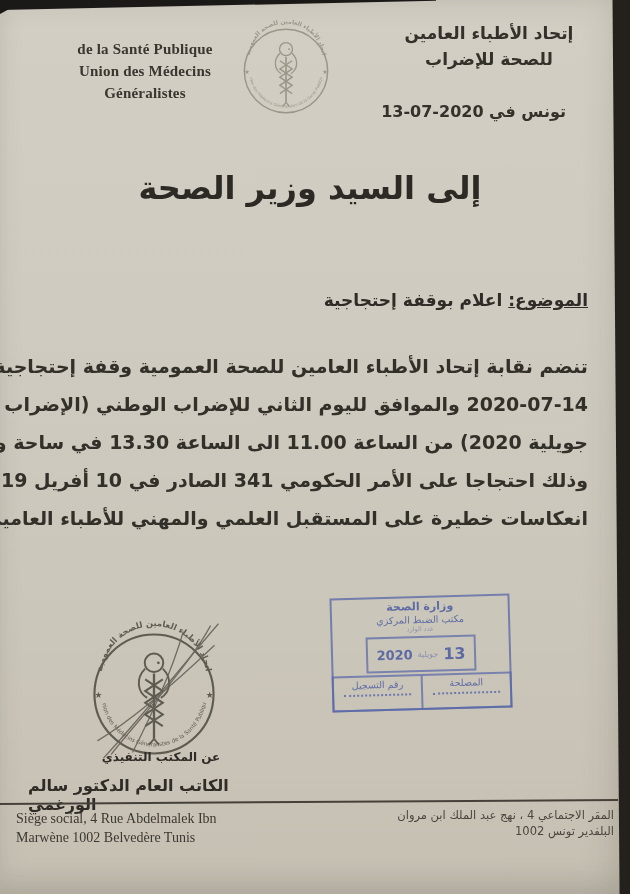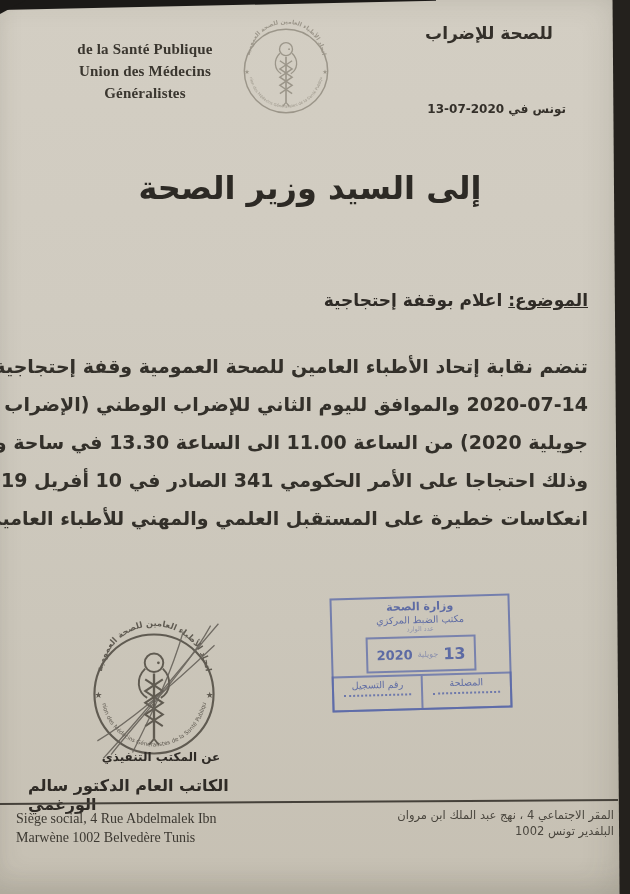--- a/index.html
+++ b/index.html
@@ -27,21 +27,21 @@
     font-family:"Liberation Serif","DejaVu Serif",serif;font-weight:bold;
     font-size:15px;line-height:22px;color:#3a362f;letter-spacing:.2px;
   }
   .logo-top{position:absolute;left:230px;top:12px;color:#6f695c;opacity:.55;}
   .letterhead-ar{
     position:absolute;left:398px;top:20px;width:182px;text-align:center;
     font-size:17px;font-weight:bold;color:#34302a;line-height:26px;direction:rtl;
   }
   .date-line{
     position:absolute;right:64px;top:102px;direction:rtl;
-    font-size:12px;font-weight:bold;color:#34302a;
+    font-size:16px;font-weight:bold;color:#34302a;
   }
 
   .heading{
     position:absolute;left:60px;top:169px;width:500px;text-align:center;direction:rtl;
     font-size:32px;font-weight:bold;color:#2d2a25;letter-spacing:.5px;
   }
 
   .subject{
     position:absolute;right:42px;top:290px;direction:rtl;
     font-size:17px;font-weight:bold;color:#2f2b26;
@@ -136,20 +136,21 @@
     <path d="M 9,-26 C 19,-16 17,-2 7,4"></path>
 
     <path d="M 0,-21 L 0,46" stroke-width="2.4"></path>
     <path d="M -9,-15 Q 0,-9 9,-3 Q 0,3 -9,9 Q 0,15 9,21 Q 0,27 -9,33" stroke-width="2.1"></path>
     <path d="M 9,-15 Q 0,-9 -9,-3 Q 0,3 9,9 Q 0,15 -9,21 Q 0,27 9,33" stroke-width="2.1"></path>
     <path d="M 0,46 L -5,52 M 0,46 L 5,52" stroke-width="1.8"></path>
   </g>
 </svg>
 
 <div class="letterhead-ar">
+  <div>إتحاد الأطباء العامين</div>
   <div>للصحة للإضراب</div>
 </div>
 
 <div class="date-line">تونس في 2020-07-13</div>
 
 <div class="heading">إلى السيد وزير الصحة</div>
 
 <div class="subject">
   <span class="lbl">الموضوع:</span>
   <span>اعلام بوقفة إحتجاجية</span>

